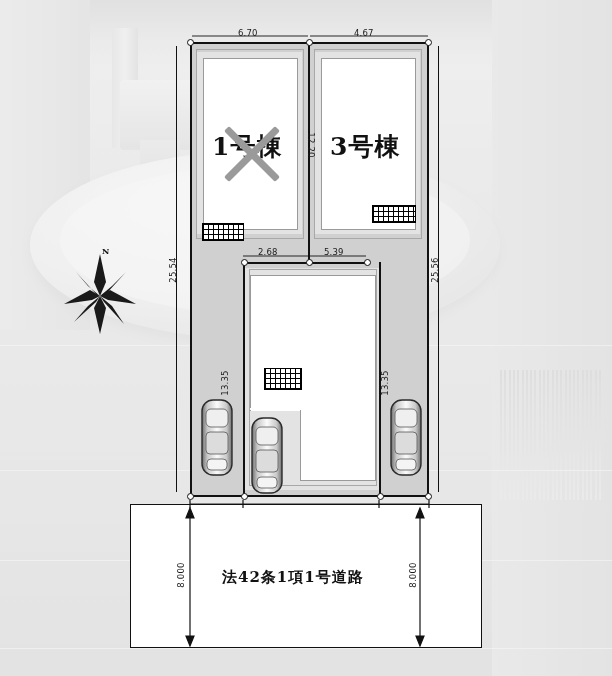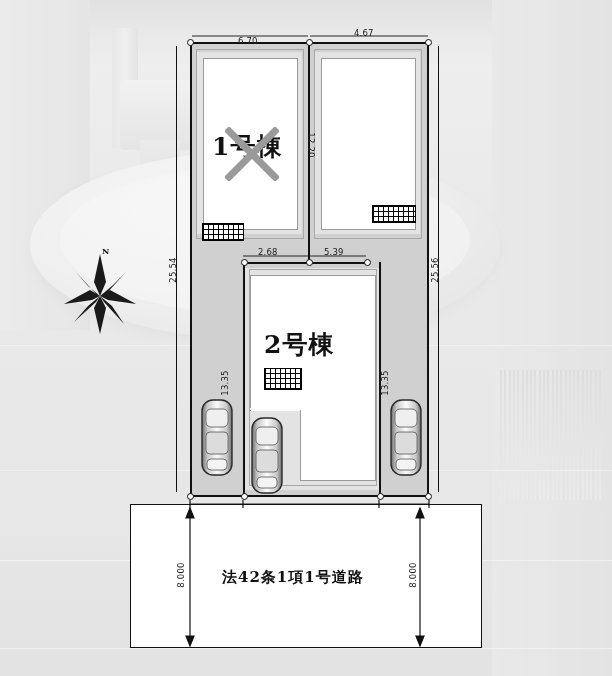--- a/index.html
+++ b/index.html
@@ -165,21 +165,21 @@
     <div style="position:absolute;left:196px;top:49px;width:106px;height:188px;border:1px solid #a8a8a8;"></div>
     <div style="position:absolute;left:314px;top:49px;width:106px;height:188px;border:1px solid #a8a8a8;"></div>
     <div style="position:absolute;left:249px;top:269px;width:126px;height:215px;border:1px solid #a8a8a8;"></div>
 
     <div class="blabel" style="left:212px;top:130px;font-size:25px;">1号棟</div>
     <div class="cross" style="left:216px;top:118px;width:72px;height:72px;">
         <i></i>
         <i></i>
       </div>
 
-    <div class="blabel" style="left:264px;top:328px;font-size:25px;">2号棟</div>
+    <div class="blabel" style="left:330px;top:130px;font-size:25px;">3号棟</div>
 
     <div class="hatch" style="left:202px;top:223px;width:40px;height:16px;"></div>
     <div class="hatch" style="left:372px;top:205px;width:42px;height:16px;"></div>
     <div class="hatch" style="left:264px;top:368px;width:36px;height:20px;"></div>
 
     <svg class="draw" style="pointer-events:none" width="612" height="676" viewBox="0 0 612 676">
       <defs>
         <linearGradient id="carg" x1="0" y1="0" x2="1" y2="0">
           <stop offset="0" stop-color="#6e6e6e"></stop>
           <stop offset=".18" stop-color="#c9c9c9"></stop>
@@ -212,21 +212,21 @@
     <div class="node" style="left:306px;top:39px;"></div>
     <div class="node" style="left:425px;top:39px;"></div>
     <div class="node" style="left:241px;top:259px;"></div>
     <div class="node" style="left:306px;top:259px;"></div>
     <div class="node" style="left:364px;top:259px;"></div>
     <div class="node" style="left:187px;top:493px;"></div>
     <div class="node" style="left:241px;top:493px;"></div>
     <div class="node" style="left:377px;top:493px;"></div>
     <div class="node" style="left:425px;top:493px;"></div>
 
-    <div class="dim" style="left:238px;top:36px;">6.70</div>
+    <div class="dim" style="left:238px;top:28px;">6.70</div>
     <div class="dim" style="left:354px;top:28px;">4.67</div>
 
     <div class="dim v" style="left:298px;top:140px;transform:rotate(90deg);">12.20</div>
 
     <div class="edge" style="left:176px;top:46px;width:1px;height:446px;"></div>
     <div class="dim v" style="left:160px;top:265px;transform:rotate(-90deg);">25.54</div>
 
     <div class="edge" style="left:438px;top:46px;width:1px;height:446px;"></div>
     <div class="dim v" style="left:422px;top:265px;transform:rotate(-90deg);">25.56</div>
 

